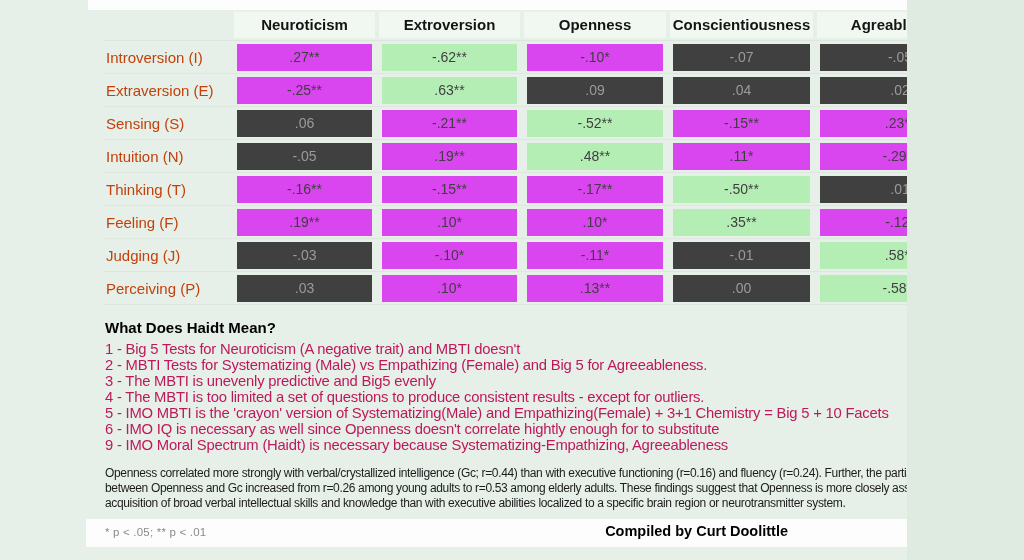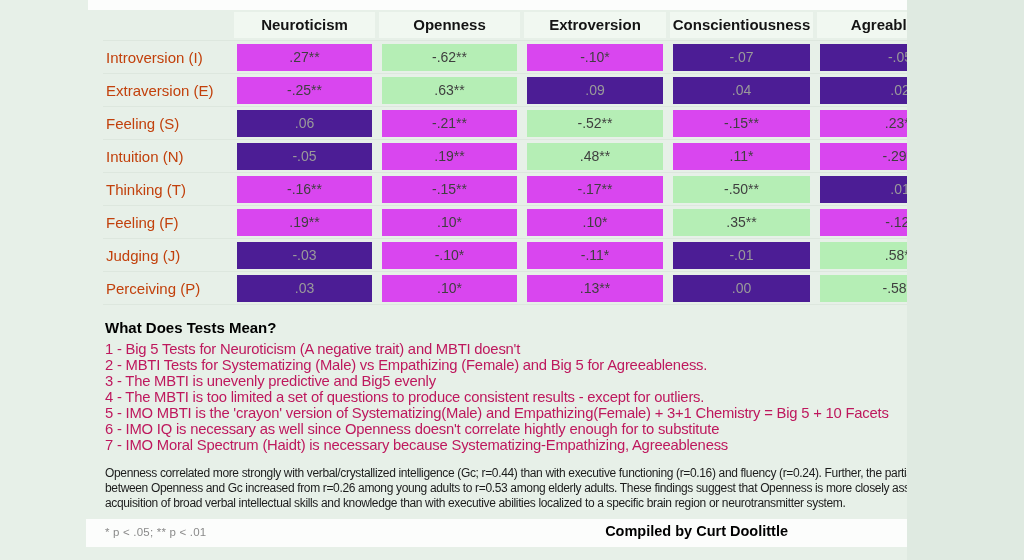--- a/index.html
+++ b/index.html
@@ -20,21 +20,21 @@
     height:26px; line-height:26px; margin:0 2px; text-align:center;
     background:#f1f8f1; font-weight:bold; font-size:15px; color:#141414;
   }
   .row-label { font-size:15px; color:#c2410c; padding-left:3px; white-space:nowrap; }
   .cell-wrap { height:100%; display:flex; align-items:center; }
   .cell-box {
     flex:1; height:27px; line-height:27px; margin:0 5px;
     text-align:center; font-size:14px;
   }
   .cell-plain { background:#d946ef; color:#3f3f3f; }
-  .cell-gray  { background:#4c1d95; color:#9a9a9a; }
+  .cell-gray  { background:#404040; color:#9a9a9a; }
   .cell-green { background:#b5eeb5; color:#3f3f3f; }
   .notes-heading {
     position:absolute; left:105px; top:319px;
     font-size:15px; font-weight:bold; color:#000;
   }
   .notes-list {
     position:absolute; left:105px; top:341px;
     font-size:14.8px; line-height:16px; color:#be185d; letter-spacing:-0.2px;
     white-space:nowrap;
   }
@@ -56,22 +56,22 @@
 <body>
 
 <div class="page">
 
   <div class="top-strip"></div>
 
   <div class="grid-table">
     <div class="t-row head">
       <div></div>
       <div class="head-box">Neuroticism</div>
+      <div class="head-box">Extroversion</div>
       <div class="head-box">Openness</div>
-      <div class="head-box">Extroversion</div>
       <div class="head-box">Conscientiousness</div>
       <div class="head-box">Agreableness</div>
     </div>
     <div id="rows-container">
         <div class="t-row">
           <div class="row-label">Introversion (I)</div>
           <div class="cell-wrap">
             <div class="cell-box cell-plain">.27**</div>
           </div>
           <div class="cell-wrap">
@@ -99,21 +99,21 @@
             <div class="cell-box cell-gray">.09</div>
           </div>
           <div class="cell-wrap">
             <div class="cell-box cell-gray">.04</div>
           </div>
           <div class="cell-wrap">
             <div class="cell-box cell-gray">.02</div>
           </div>
         </div>
         <div class="t-row">
-          <div class="row-label">Feeling (S)</div>
+          <div class="row-label">Sensing (S)</div>
           <div class="cell-wrap">
             <div class="cell-box cell-gray">.06</div>
           </div>
           <div class="cell-wrap">
             <div class="cell-box cell-plain">-.21**</div>
           </div>
           <div class="cell-wrap">
             <div class="cell-box cell-green">-.52**</div>
           </div>
           <div class="cell-wrap">
@@ -209,30 +209,30 @@
           <div class="cell-wrap">
             <div class="cell-box cell-gray">.00</div>
           </div>
           <div class="cell-wrap">
             <div class="cell-box cell-green">-.58**</div>
           </div>
         </div>
       </div>
   </div>
 
-  <div class="notes-heading">What Does Tests Mean?</div>
+  <div class="notes-heading">What Does Haidt Mean?</div>
 
   <div class="notes-list">
     <div>1 - Big 5 Tests for Neuroticism (A negative trait) and MBTI doesn't</div>
     <div>2 - MBTI Tests for Systematizing (Male) vs Empathizing (Female)  and Big 5 for Agreeableness.</div>
     <div>3 - The MBTI is unevenly predictive and Big5 evenly</div>
     <div>4 - The MBTI is too limited a set of questions to produce consistent results - except for outliers.</div>
     <div>5 - IMO MBTI is the 'crayon' version of Systematizing(Male) and Empathizing(Female) + 3+1 Chemistry = Big 5 + 10 Facets</div>
     <div>6 - IMO IQ is necessary as well since Openness doesn't correlate hightly enough for to substitute</div>
-    <div>7 - IMO Moral Spectrum (Haidt) is necessary because Systematizing-Empathizing, Agreeableness</div>
+    <div>9 - IMO Moral Spectrum (Haidt) is necessary because Systematizing-Empathizing, Agreeableness</div>
   </div>
 
   <div class="paragraph">Openness correlated more strongly with verbal/crystallized intelligence (Gc; r=0.44) than with executive functioning (r=0.16) and fluency (r=0.24). Further, the partial correlation between Openness and Gc increased from r=0.26 among young adults to r=0.53 among elderly adults. These findings suggest that Openness is more closely associated with the acquisition of broad verbal intellectual skills and knowledge than with executive abilities localized to a specific brain region or neurotransmitter system.</div>
 
   <div class="bottom-strip"></div>
   <div class="significance">* p &lt; .05; ** p &lt; .01</div>
   <div class="credit">Compiled by Curt Doolittle</div>
 
 </div>
 

